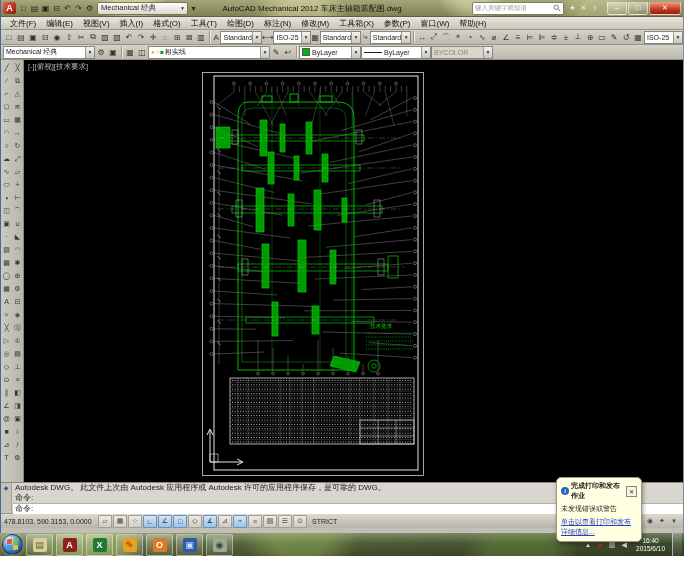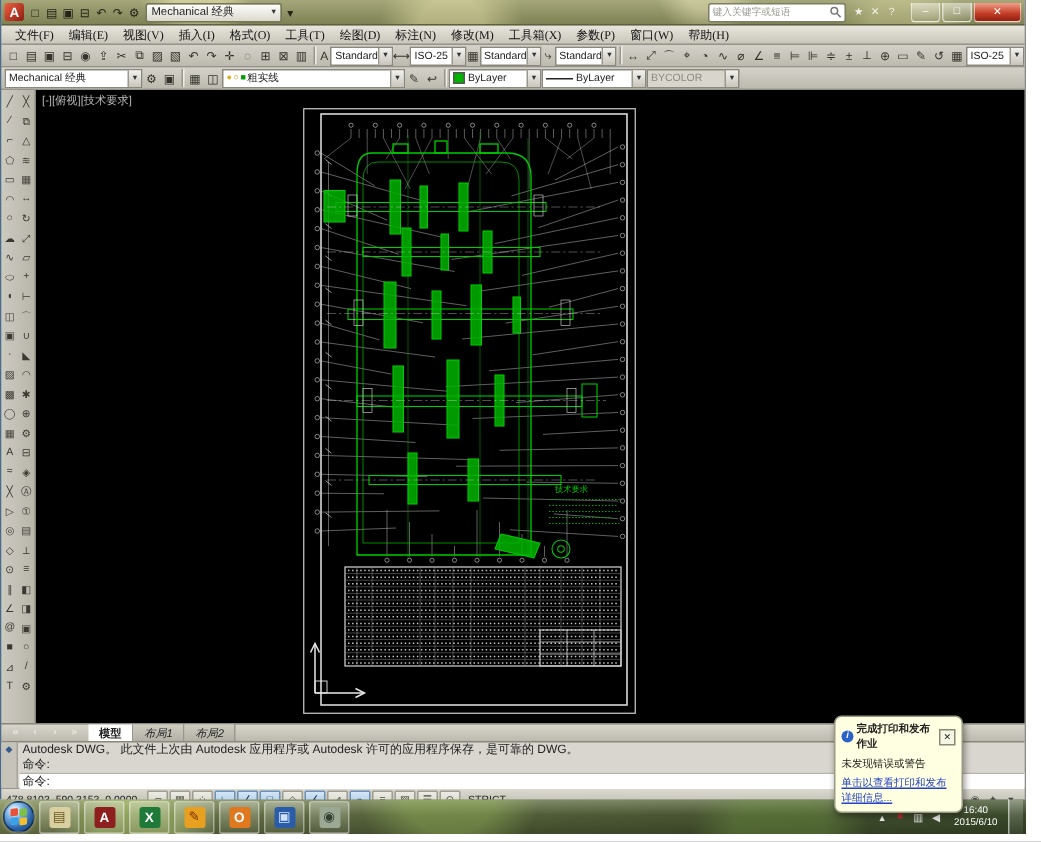--- a/index.html
+++ b/index.html
@@ -31,21 +31,21 @@
         display:flex;align-items:center;justify-content:space-between;font-size:6.5px;color:#9a9a92;padding:0 2px;}
   .ibtn{width:11px;height:12px;font-size:7px;color:#f2f2e8;display:inline-flex;align-items:center;justify-content:center;}
   .winbtns{display:flex;margin-left:3px;}
   .wb{width:18px;height:12px;border:1px solid rgba(255,255,255,.55);border-top:none;border-radius:0 0 3px 3px;
         background:linear-gradient(rgba(255,255,255,.5),rgba(150,150,120,.25));
         font-size:7px;color:#fff;display:flex;align-items:center;justify-content:center;margin-left:1px;}
   .wb.close{width:30px;background:linear-gradient(#f0a088,#c23a24 60%,#8e2212);}
   
   .menubar{height:12px;background:linear-gradient(#e8e5dc,#c9c6bb);border-bottom:1px solid #96948a;
         display:flex;align-items:center;font-size:8px;color:#111;padding-left:4px;}
-  .menu-item{padding:0 5px;white-space:nowrap;font-family:Liberation Serif, serif;}
+  .menu-item{padding:0 5px;white-space:nowrap;}
   
   .tbrow{height:14px;background:linear-gradient(#d4d1c8,#bcb9af);border-bottom:1px solid #96948a;
         display:flex;align-items:center;padding-left:2px;}
   .grp{display:inline-flex;align-items:center;}
   .tb{width:12px;height:12px;font-size:8px;color:#33332b;display:inline-flex;align-items:center;justify-content:center;}
   .sep{width:1px;height:12px;background:#98968a;box-shadow:1px 0 0 rgba(255,255,255,.7);margin:0 2px;}
   .combo{height:11px;background:#fff;border:1px solid #8a887c;display:inline-flex;align-items:center;
         font-size:7px;color:#222;padding-left:2px;white-space:nowrap;}
   .combo .caret{width:8px;height:11px;margin-left:auto;background:linear-gradient(#f3f2ef,#c9c6bc);
         border-left:1px solid #9a988c;font-size:5px;color:#333;display:flex;align-items:center;justify-content:center;}
@@ -143,20 +143,21 @@
           <span class="qbtn">⊟</span>
           <span class="qbtn">↶</span>
           <span class="qbtn">↷</span>
           <span class="qbtn">⚙</span>
         </span>
       <span class="ws-combo">
         <span>Mechanical 经典</span>
         <span class="car">▼</span>
       </span>
       <span class="qbtn">▾</span>
+      <div class="wtitle">AutoCAD Mechanical 2012  车床主轴箱装配图.dwg</div>
       <div class="infocenter">
         <div class="searchbox">
           <span>键入关键字或短语</span>
           <svg width="8" height="8" viewBox="0 0 8 8">
             <circle cx="3.2" cy="3.2" r="2.2" fill="none" stroke="#777" stroke-width="1"></circle>
             <line x1="5" y1="5" x2="7.4" y2="7.4" stroke="#777" stroke-width="1"></line>
           </svg>
         </div>
         <span class="grp">
             <span class="ibtn">★</span>
@@ -686,31 +687,20 @@
             <line x1="8" y1="390" x2="40" y2="390"></line>
             <polyline points="35,387 41,390 35,393"></polyline>
             <line x1="8" y1="390" x2="8" y2="358"></line>
             <polyline points="5,363 8,357 11,363"></polyline>
             <rect x="8" y="382" width="8" height="8" stroke-width="0.6"></rect>
           </g>
         </svg>
       </div>
     </div>
 
-    <div class="tabsrow">
-      <span class="tabnav">
-          <span class="ibtn">«</span>
-          <span class="ibtn">‹</span>
-          <span class="ibtn">›</span>
-          <span class="ibtn">»</span>
-        </span>
-      <span class="tab active">模型</span>
-      <span class="tab">布局1</span>
-      <span class="tab">布局2</span>
-    </div>
 
     <div class="cmd">
       <div class="cmdtray">
         <span>◆</span>
       </div>
       <div class="cmdlines">
         <div class="cmdline">Autodesk DWG。 此文件上次由 Autodesk 应用程序或 Autodesk 许可的应用程序保存，是可靠的 DWG。</div>
         <div class="cmdline">命令:</div>
         <div class="cmdline prompt">命令:</div>
       </div>

